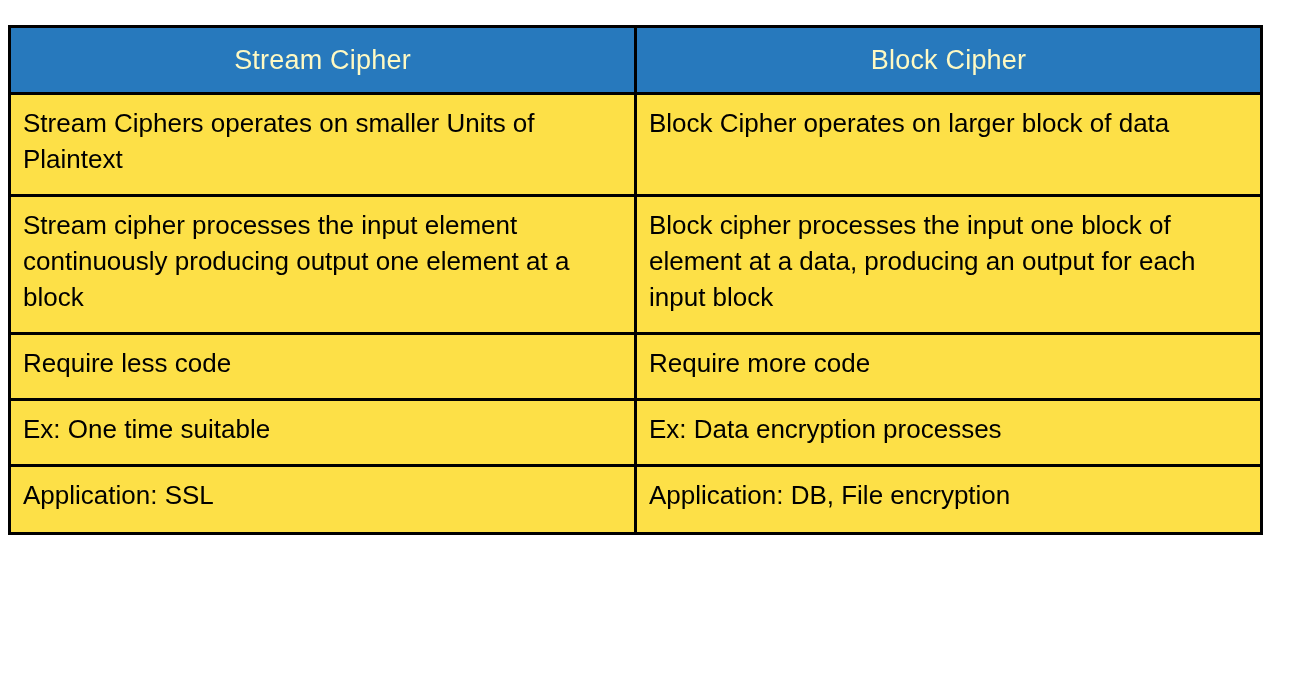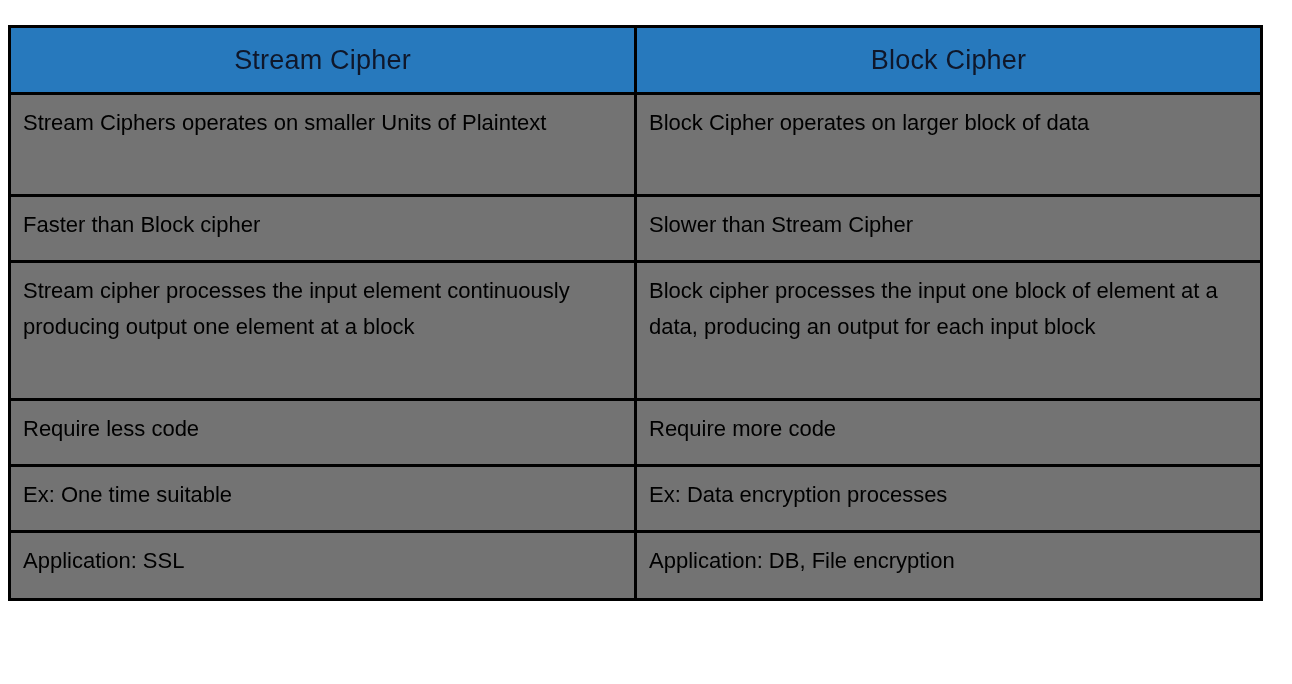--- a/index.html
+++ b/index.html
@@ -35,35 +35,35 @@
 
   table.cmp th,
   table.cmp td {
     border: 3px solid #000000;
     vertical-align: top;
     box-sizing: border-box;
   }
 
   table.cmp thead th {
     background: #2779bd;
-    color: #0f172a;
+    color: #fef9c3;
     font-weight: normal;
     font-size: 27px;
     line-height: 1.2;
     text-align: center;
     vertical-align: middle;
     height: 67px;
     padding: 0 8px;
     letter-spacing: 0.2px;
   }
 
   table.cmp tbody td {
-    background: #737373;
+    background: #fde047;
     color: #000000;
-    font-size: 22px;
+    font-size: 26px;
     line-height: 36px;
     text-align: left;
     padding: 10px 12px 12px 12px;
   }
 
   
   tbody tr.r-h2 td { height: 102px; }
   tbody tr.r-h1 td { height: 66px; }
   tbody tr.r-h3 td { height: 138px; }
   tbody tr.r-last td { height: 68px; }
@@ -89,28 +89,20 @@
 
       <tr class="r-h2">
         <td>
           <span class="cell-text">Stream Ciphers operates on smaller Units of Plaintext</span>
         </td>
         <td>
           <span class="cell-text">Block Cipher operates on larger block of data</span>
         </td>
       </tr>
 
-      <tr class="r-h1">
-        <td>
-          <span class="cell-text">Faster than Block cipher</span>
-        </td>
-        <td>
-          <span class="cell-text">Slower than Stream Cipher</span>
-        </td>
-      </tr>
 
       <tr class="r-h3">
         <td>
           <span class="cell-text">Stream cipher processes the input element continuously producing output one element at a block</span>
         </td>
         <td>
           <span class="cell-text">Block cipher processes the input one block of element at a data, producing an output for each input block</span>
         </td>
       </tr>
 

